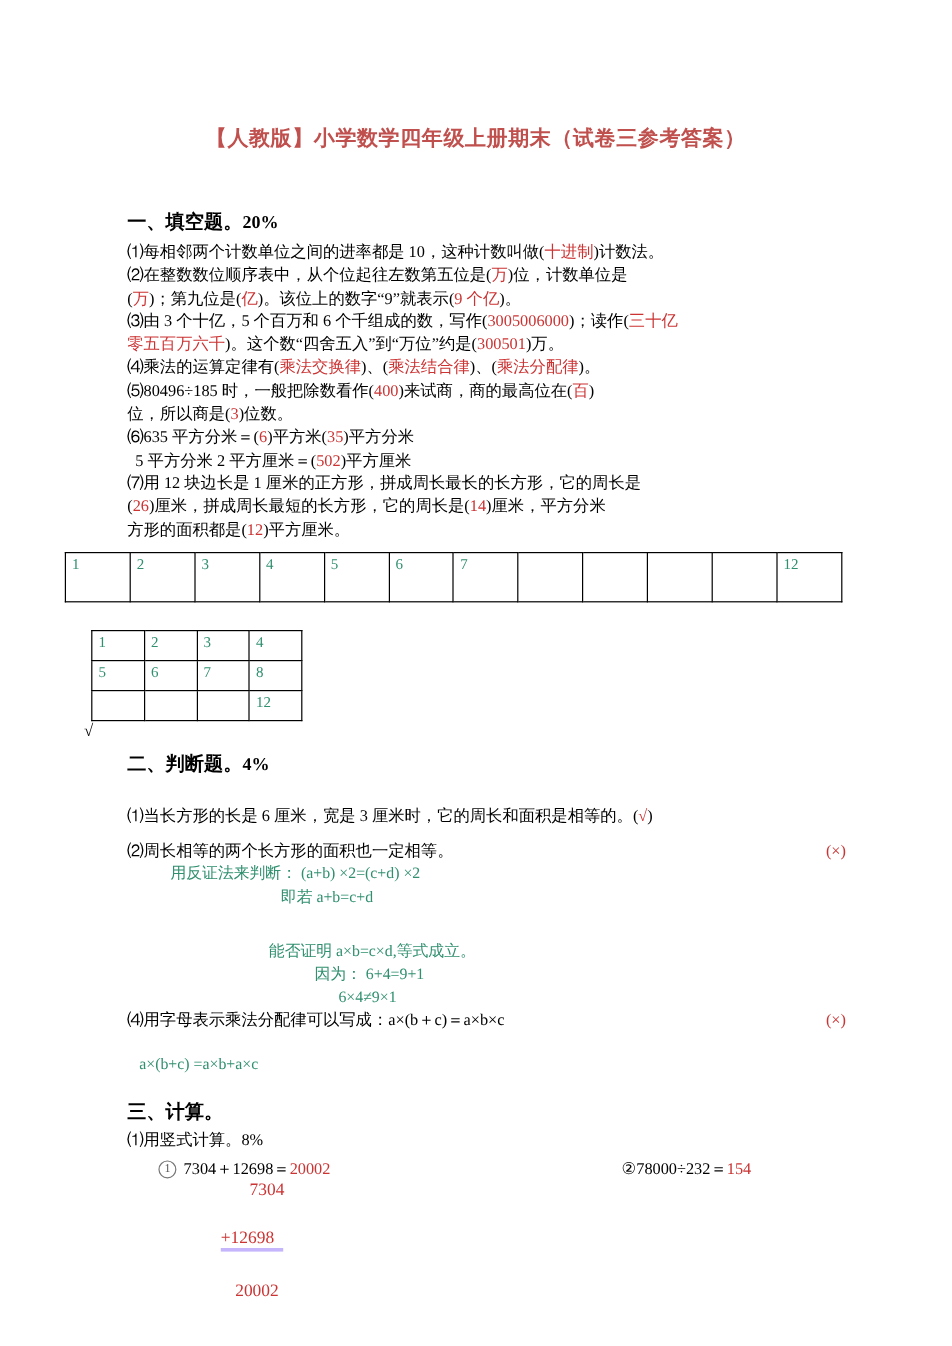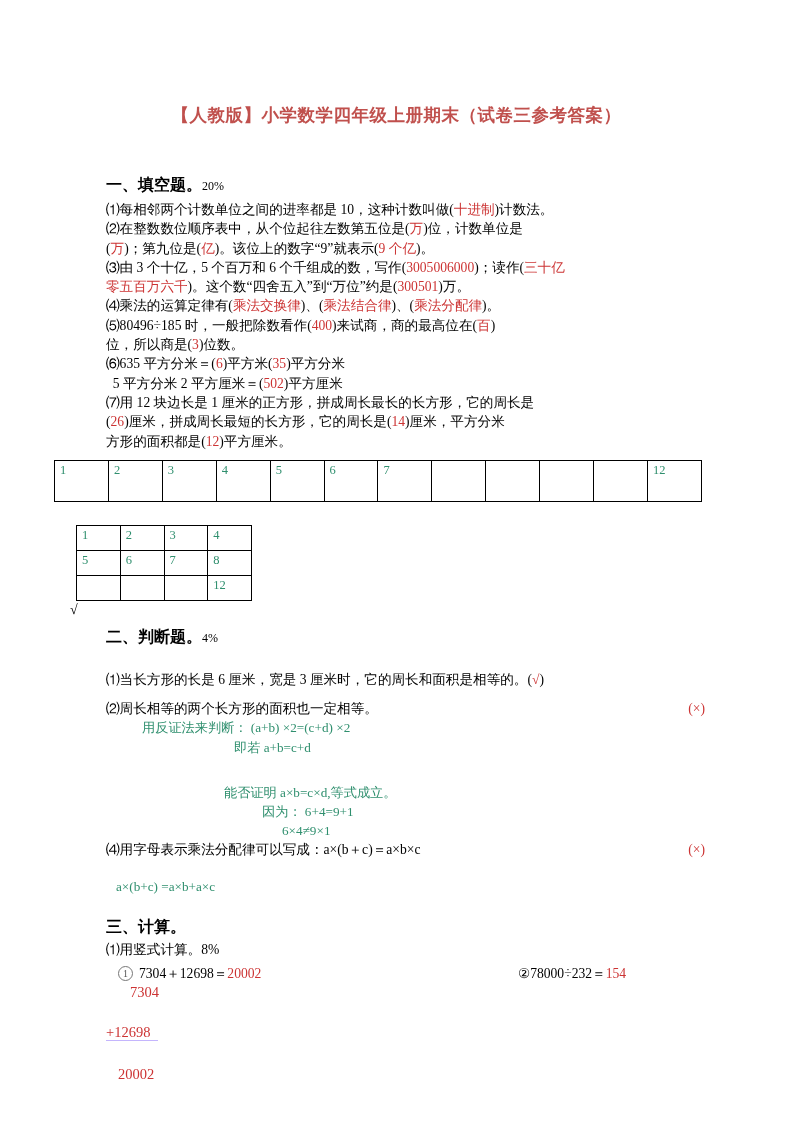--- a/index.html
+++ b/index.html
@@ -42,22 +42,22 @@
     padding-right: 40px;
   }
 
   .section-head {
     font-weight: bold;
     font-size: 16px;
     margin: 0 0 4px 0;
     font-family: "Liberation Serif", "DejaVu Serif", serif;
   }
   .section-head .pct {
-    font-weight: normal;
-    font-size: 12px;
+    font-weight: bold;
+    font-size: 15px;
   }
 
   .q {
     font-size: 13.6px;
     line-height: 1.42;
     margin: 0;
     text-align: justify;
   }
 
   .ans { color: #cc3333; }
@@ -114,38 +114,39 @@
   .spacer-lg { height: 26px; }
 
   .rightmark {
     float: right;
   }
 
   
   .vert {
     color: #cc3333;
     font-size: 14.5px;
+    margin-left: 78px;
     line-height: 1;
   }
   .vert .r1 { padding-left: 24px; margin-bottom: 26px; }
   .vert .r2 {
-    border-bottom: 1px solid #c4b5fd;
+    border-bottom: 3px solid #c4b5fd;
     display: inline-block;
     padding-right: 8px;
     margin-bottom: 26px;
   }
   .vert .r3 { padding-left: 12px; }
 
   .calc-row {
     font-size: 13.6px;
     margin-top: 6px;
     position: relative;
     height: 20px;
   }
-  .calc-a { position: absolute; left: 12px; }
+  .calc-a { position: absolute; left: 26px; }
   .calc-b { position: absolute; left: 412px; }
   .circnum {
     display: inline-block;
     border: 1px solid #777;
     border-radius: 50%;
     width: 13px; height: 13px;
     line-height: 13px;
     text-align: center;
     font-size: 10px;
     color: #555;

